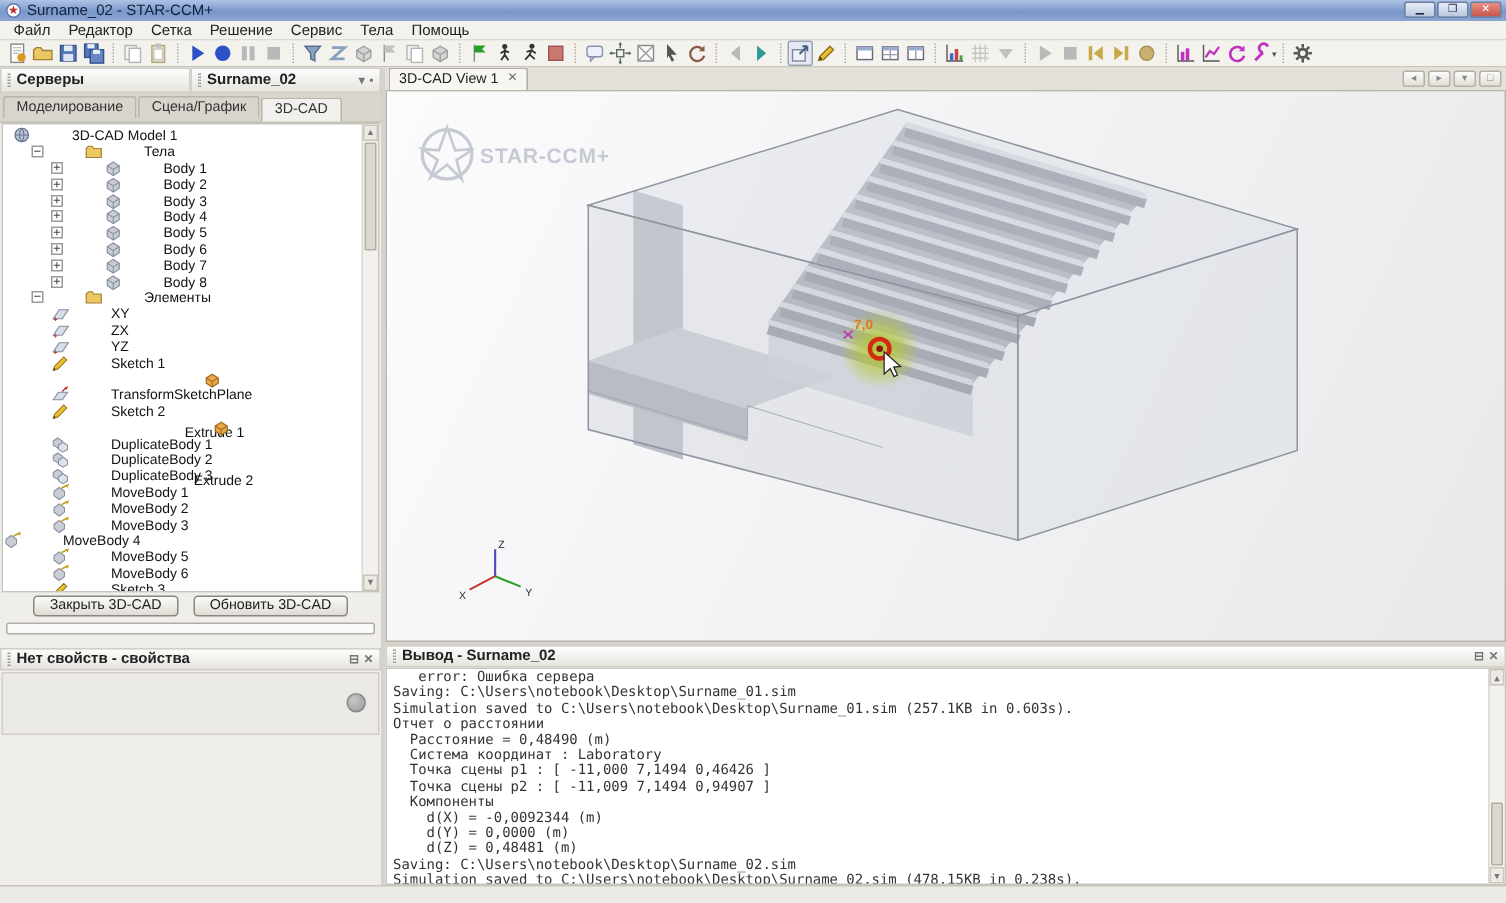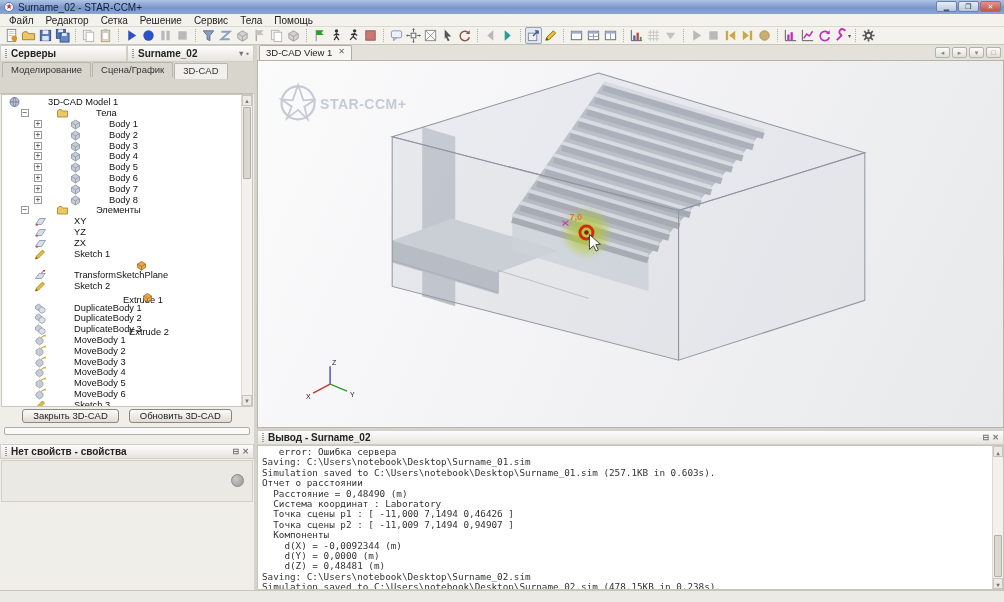--- a/index.html
+++ b/index.html
@@ -34,21 +34,21 @@
   .hdr { background:linear-gradient(#fdfdfd,#e6e4de); border:1px solid #d0cec6; height:17px;
     font-size:10px; font-weight:bold; color:#222; display:flex; align-items:center; padding:0 4px; gap:4px;text-align:center; }
   .grip { width:2px; height:9px; border-left:1px dotted #999; border-right:1px dotted #999; }
   .hdr-icons { margin-left:auto; display:flex; gap:3px; }
   .hicon { font-size:8px; color:#777; line-height:8px; }
 
   .panel-headers { display:flex; }
   .panel-headers .hdr { flex:1; }
 
   
-  .tab-row { height:32px; background:#d8d5cc; display:flex; align-items:flex-start; padding-left:2px; border-bottom:1px solid #c2bfb6; }
+  .tab-row { height:20px; background:#d8d5cc; display:flex; align-items:center; padding-left:2px; border-bottom:1px solid #c2bfb6; }
   .ptab { font-size:9.5px; padding:1px 8px 2px; color:#333; background:#d8d5cc; border:1px solid #b8b5ac;
     border-bottom:none; border-radius:2px 2px 0 0; margin-right:1px; }
   .ptab.active { background:#f2f0ec; position:relative; top:1px; padding-bottom:3px; }
 
   
   .tree { height:313px; background:#fff; border:1px solid #c8c5bc; margin:0 1px; position:relative; overflow:hidden; padding-top:2px; }
   .trow { height:10.8px; display:flex; align-items:center; font-size:9.3px; color:#111; white-space:nowrap;gap:24px; }
   .exp { width:8px; height:8px; border:1px solid #9a9a9a; background:#fff; font-size:8px; line-height:6px;
     text-align:center; color:#444; margin-right:3px; flex:none; font-family:"DejaVu Sans Mono",monospace; }
   .ticon { width:13px; height:12px; margin-right:3px; flex:none; }
@@ -514,28 +514,28 @@
               <path d="M1 9.5l4-6h6l-4 6z" fill="#d8dee8" stroke="#8090a8" stroke-width=".8"></path>
               <path d="M2.5 11v-2.5M1.2 10h2.5" stroke="#c04040" stroke-width=".7" fill="none"></path>
             </svg></span>
           <span>XY</span>
         </div>
         <div class="trow" style="padding-left: 32px;">
           <span class="ticon"><svg width="13" height="12" viewBox="0 0 12 12">
               <path d="M1 9.5l4-6h6l-4 6z" fill="#d8dee8" stroke="#8090a8" stroke-width=".8"></path>
               <path d="M2.5 11v-2.5M1.2 10h2.5" stroke="#c04040" stroke-width=".7" fill="none"></path>
             </svg></span>
-          <span>YZ</span>
+          <span>ZX</span>
         </div>
         <div class="trow" style="padding-left: 32px;">
           <span class="ticon"><svg width="13" height="12" viewBox="0 0 12 12">
               <path d="M1 9.5l4-6h6l-4 6z" fill="#d8dee8" stroke="#8090a8" stroke-width=".8"></path>
               <path d="M2.5 11v-2.5M1.2 10h2.5" stroke="#c04040" stroke-width=".7" fill="none"></path>
             </svg></span>
-          <span>ZX</span>
+          <span>YZ</span>
         </div>
         <div class="trow" style="padding-left: 32px;">
           <span class="ticon"><svg width="13" height="12" viewBox="0 0 12 12">
               <path d="M1 11l1-3 6-6 2 2-6 6z" fill="#e8c030" stroke="#907020" stroke-width=".7"></path>
               <path d="M1 11l2-.5L1.5 9z" fill="#704010"></path>
             </svg></span>
           <span>Sketch 1</span>
         </div>
         <div class="trow" style="padding-left: 32px; flex-direction: column;">
           <span class="ticon"><svg width="13" height="12" viewBox="0 0 12 12">
@@ -604,21 +604,21 @@
           <span>MoveBody 2</span>
         </div>
         <div class="trow" style="padding-left: 32px;">
           <span class="ticon"><svg width="13" height="12" viewBox="0 0 12 12">
               <path d="M1.5 5.5L5 3l3.5 2.5v3L5 11 1.5 8.5z" fill="#c8cdd6" stroke="#8890a0" stroke-width=".7"></path>
               <path d="M6.5 3.5l3.5-2" stroke="#c8a020" stroke-width="1"></path>
               <path d="M11.5.5l-.8 2.6-1.8-1.6z" fill="#c8a020"></path>
             </svg></span>
           <span>MoveBody 3</span>
         </div>
-        <div class="trow" style="padding-left: 32px;">
+        <div class="trow" style="">
           <span class="ticon"><svg width="13" height="12" viewBox="0 0 12 12">
               <path d="M1.5 5.5L5 3l3.5 2.5v3L5 11 1.5 8.5z" fill="#c8cdd6" stroke="#8890a0" stroke-width=".7"></path>
               <path d="M6.5 3.5l3.5-2" stroke="#c8a020" stroke-width="1"></path>
               <path d="M11.5.5l-.8 2.6-1.8-1.6z" fill="#c8a020"></path>
             </svg></span>
           <span>MoveBody 4</span>
         </div>
         <div class="trow" style="padding-left: 32px;">
           <span class="ticon"><svg width="13" height="12" viewBox="0 0 12 12">
               <path d="M1.5 5.5L5 3l3.5 2.5v3L5 11 1.5 8.5z" fill="#c8cdd6" stroke="#8890a0" stroke-width=".7"></path>

